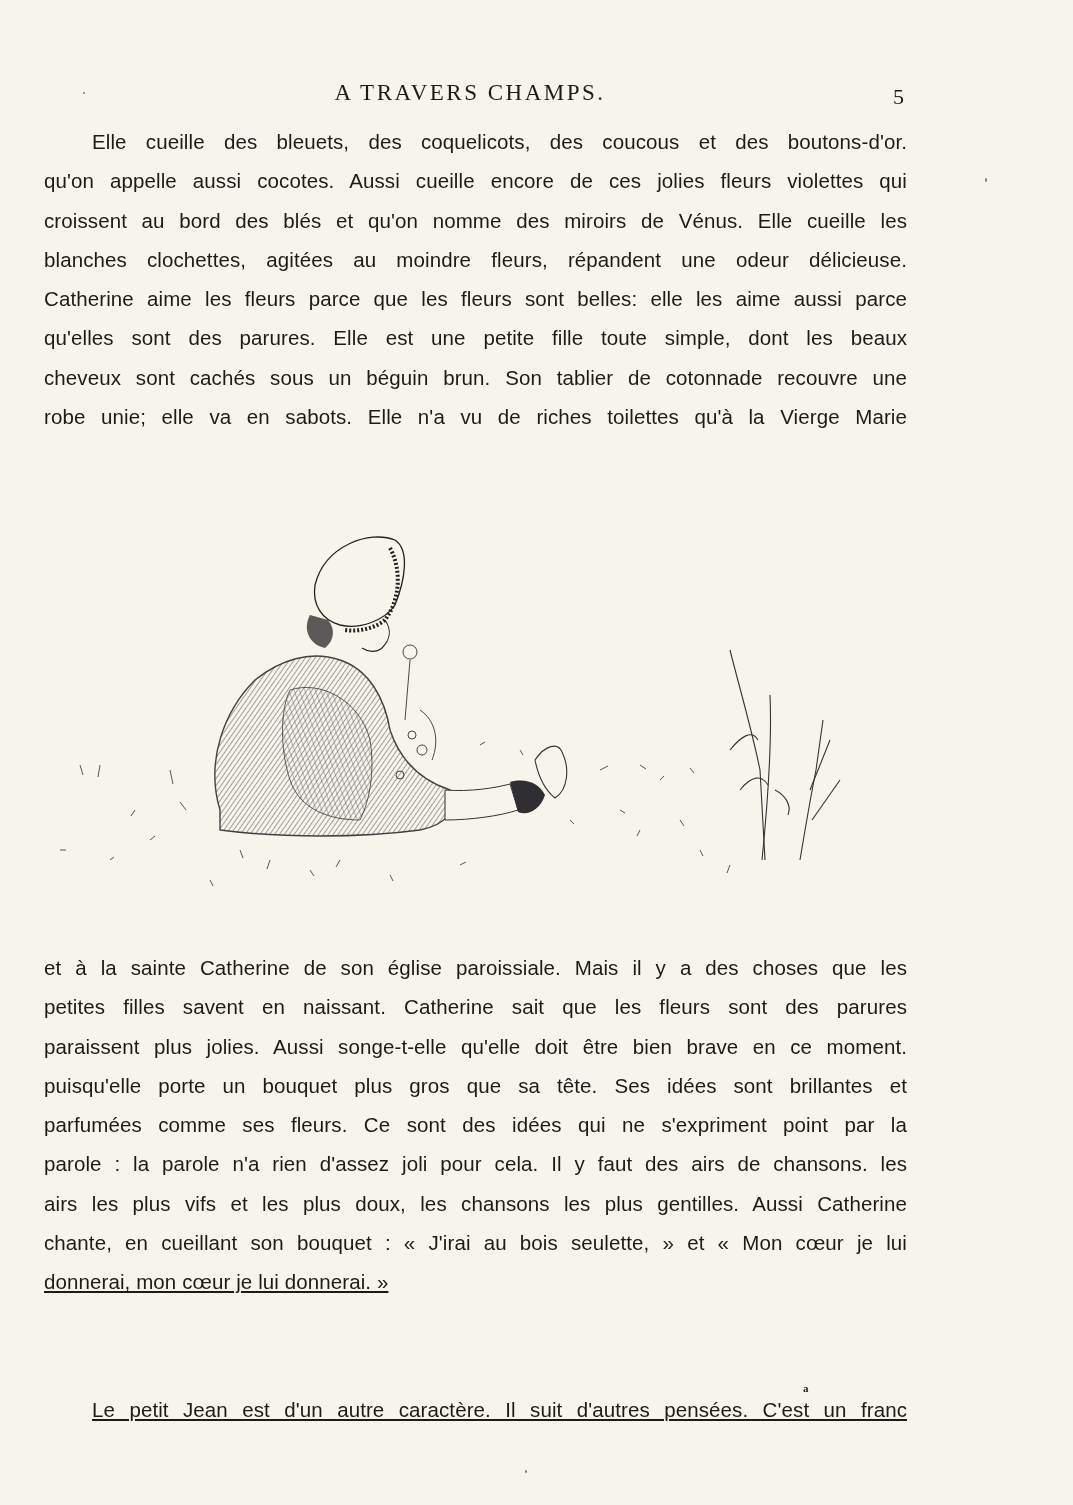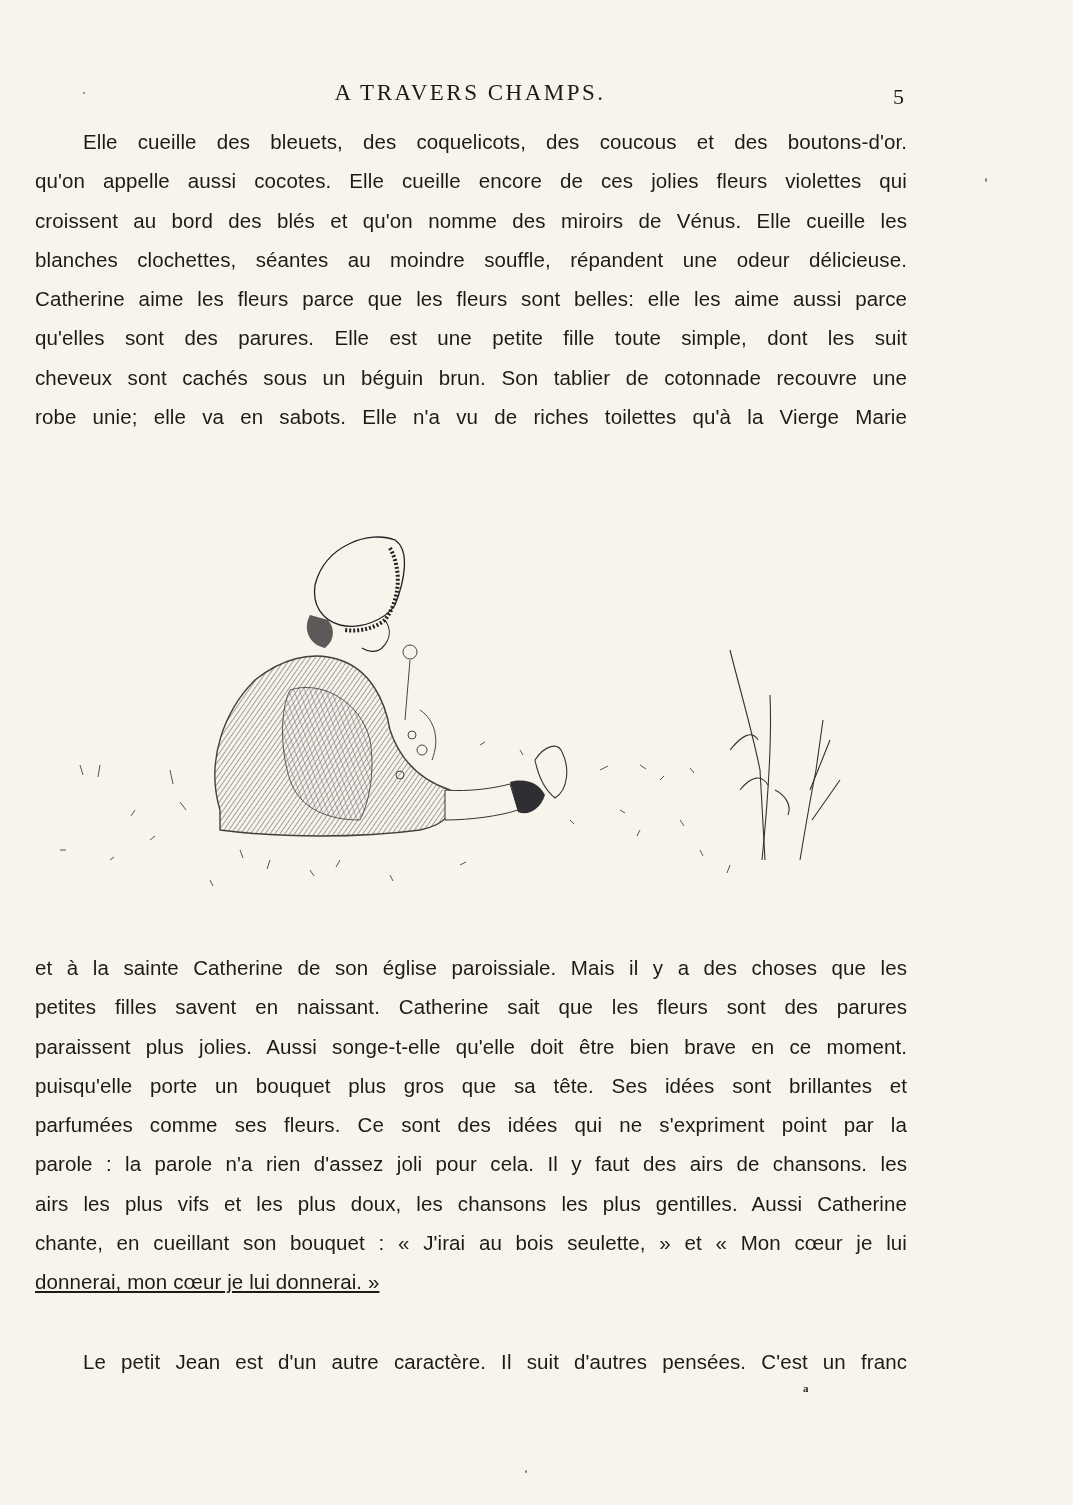--- a/index.html
+++ b/index.html
@@ -26,51 +26,52 @@
     position: absolute; left: 35px; width: 872px;
     font-family: "Liberation Sans Narrow", "Liberation Sans", "DejaVu Sans", sans-serif;
     font-size: 20.5px; line-height: 39.3px;
     text-align: justify;
     font-stretch: condensed;
   }
   .text-block .line {
     display: block; height: 39.3px; white-space: nowrap;
     text-align: justify; text-align-last: justify;
     letter-spacing: 0.1px;
+    margin-left: 9px;
   }
   .text-block .line.last { text-align-last: left; text-decoration: underline; }
   .text-block .line.indent { padding-left: 48px; }
   #para1 { top: 122px; }
   #para2 { top: 948px; }
-  #para3 { top: 1342px; }
+  #para3 { top: 1390px; text-decoration: underline; }
   .signature {
     position: absolute; left: 803px; top: 1382px; font-size: 11px; font-weight: bold;
   }
   .illustration {
     position: absolute; left: 40px; top: 520px; width: 840px; height: 390px;
   }
   .speck { position: absolute; background: #777; border-radius: 50%; }
 </style>
 </head>
 <body>
 
 <div class="page">
 
   <div class="running-head">
     <div class="running-title">A TRAVERS CHAMPS.</div>
     <div class="page-number">5</div>
   </div>
 
   <div class="text-block" id="para1">
     <span class="line indent">Elle cueille des bleuets, des coquelicots, des coucous et des boutons-d'or.</span>
-    <span class="line">qu'on appelle aussi cocotes. Elle cueille encore de ces jolies fleurs violettes qui</span>
+    <span class="line">qu'on appelle aussi cocotes. Aussi cueille encore de ces jolies fleurs violettes qui</span>
     <span class="line">croissent au bord des blés et qu'on nomme des miroirs de Vénus. Elle cueille les</span>
-    <span class="line">blanches clochettes, séantes au moindre souffle, répandent une odeur délicieuse.</span>
+    <span class="line">blanches clochettes, agitées au moindre fleurs, répandent une odeur délicieuse.</span>
     <span class="line">Catherine aime les fleurs parce que les fleurs sont belles: elle les aime aussi parce</span>
-    <span class="line">qu'elles sont des parures. Elle est une petite fille toute simple, dont les suit</span>
+    <span class="line">qu'elles sont des parures. Elle est une petite fille toute simple, dont les beaux</span>
     <span class="line">cheveux sont cachés sous un béguin brun. Son tablier de cotonnade recouvre une</span>
     <span class="line">robe unie; elle va en sabots. Elle n'a vu de riches toilettes qu'à la Vierge Marie</span>
   </div>
 
   <div class="illustration">
     <svg width="840" height="390" viewBox="0 0 840 390">
       <defs>
         <pattern id="hatch" width="4" height="4" patternUnits="userSpaceOnUse" patternTransform="rotate(35)">
           <line x1="0" y1="0" x2="0" y2="4" stroke="#3a3c44" stroke-width="1.1"></line>
         </pattern>

